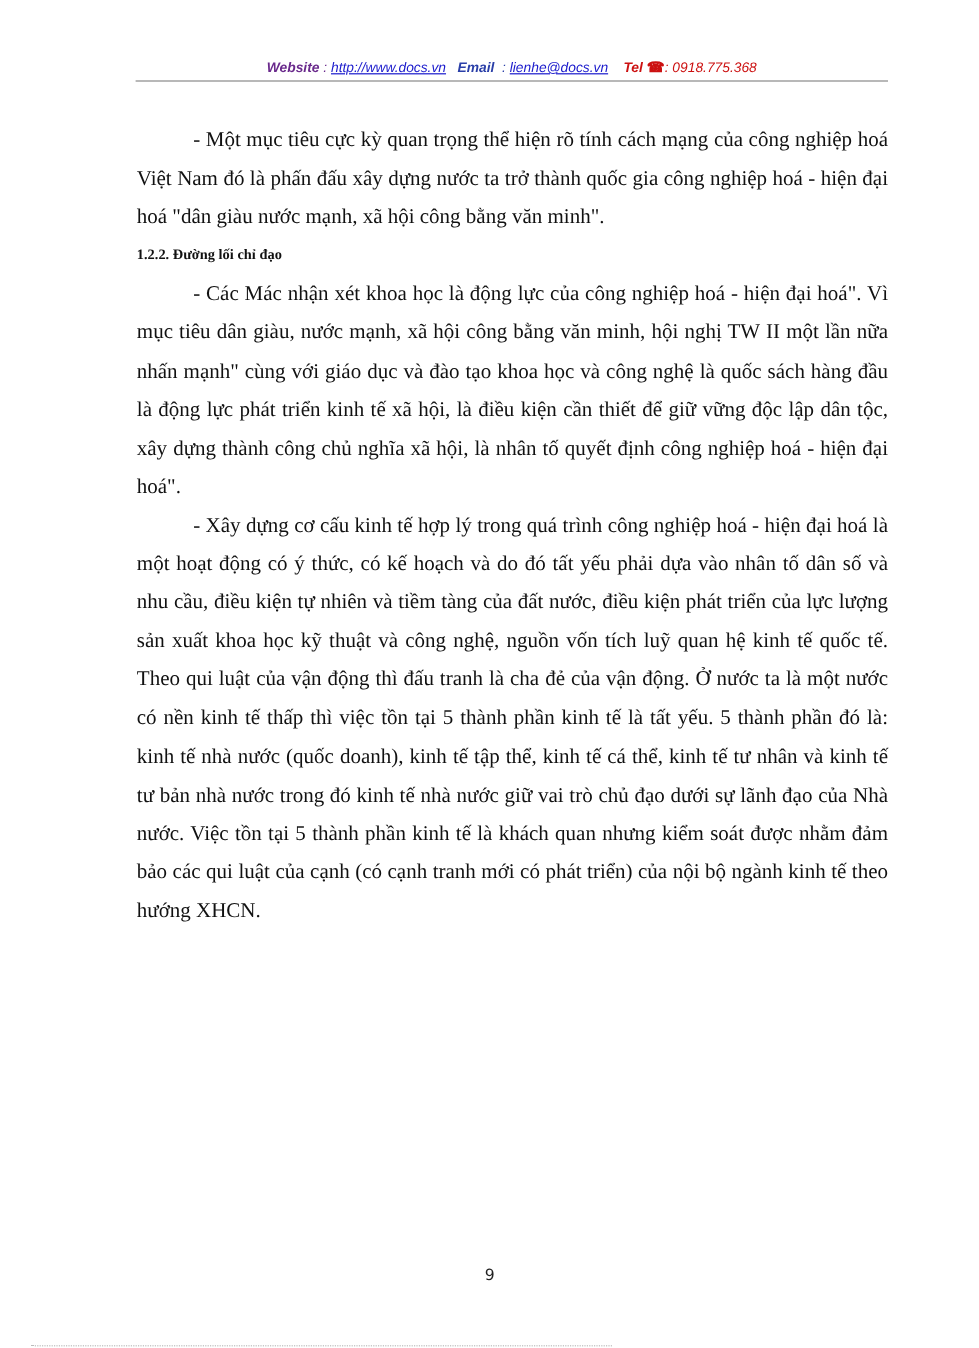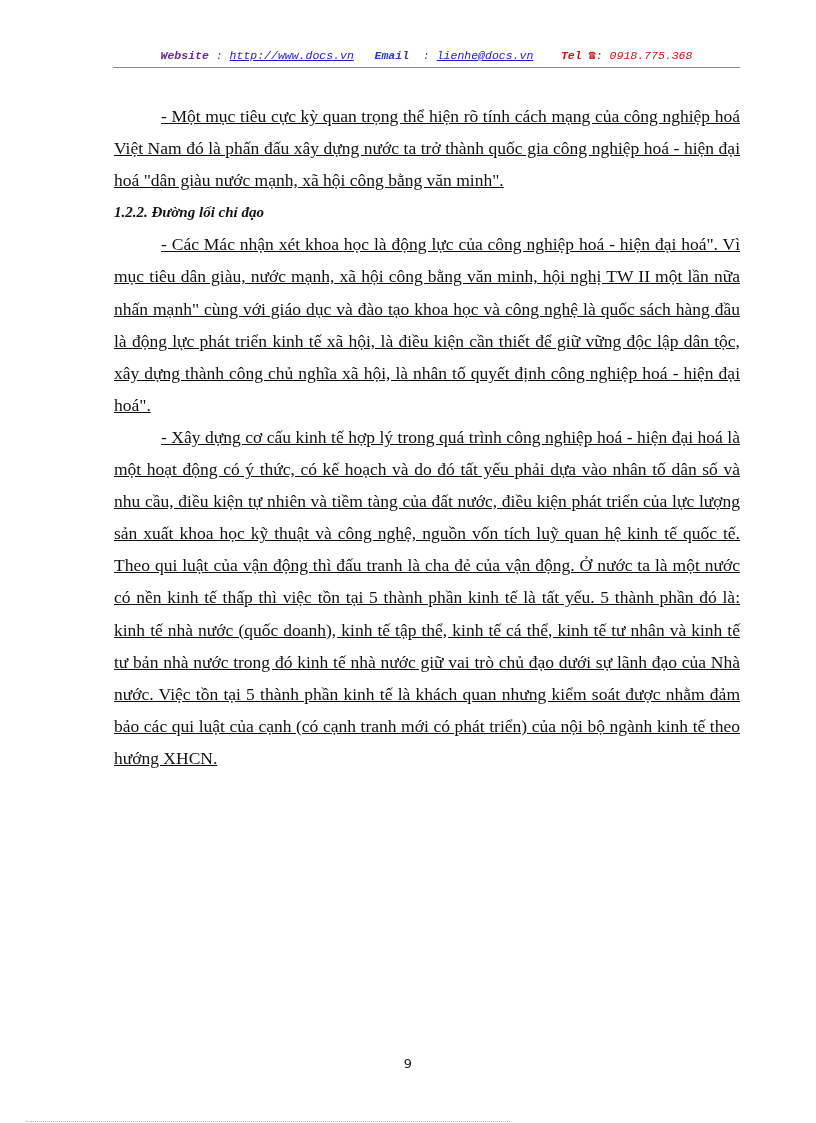--- a/index.html
+++ b/index.html
@@ -15,21 +15,21 @@
       font-family: "Liberation Serif", "DejaVu Serif", serif;
       color: #111111;
     }
     .header {
       position: absolute;
       left: 113px;
       top: 47px;
       width: 627px;
       height: 20px;
       text-align: center;
-      font-family: Liberation Mono, monospace;
+      font-family: Liberation Sans, sans-serif;
       font-style: italic;
       font-size: 11.5px;
       line-height: 18px;
       white-space: nowrap;
     }
     .header .lbl-web { color: #6a2a8c; font-weight: bold; }
     .header .lbl-mail { color: #2a3fa8; font-weight: bold; }
     .header .lbl-tel { color: #cc1111; font-weight: bold; }
     .header .sep-purple { color: #6a2a8c; }
     .header .sep-blue { color: #2a3fa8; }
@@ -53,27 +53,25 @@
       left: 114px;
       top: 100px;
       width: 626px;
       font-size: 17.5px;
       line-height: 32.1px;
       text-align: justify;
     }
     .content p {
       margin: 0;
       text-indent: 47px;
-      text-decoration: underline;
     }
     .content h3 {
       margin: 0;
-      font-size: 15px;
+      font-size: 12px;
       font-weight: bold;
-      font-style: italic;
       line-height: 32.1px;
     }
     .page-number {
       position: absolute;
       left: 0;
       width: 816px;
       top: 1056px;
       text-align: center;
       font-family: "DejaVu Sans", "Liberation Sans", sans-serif;
       font-size: 13px;

